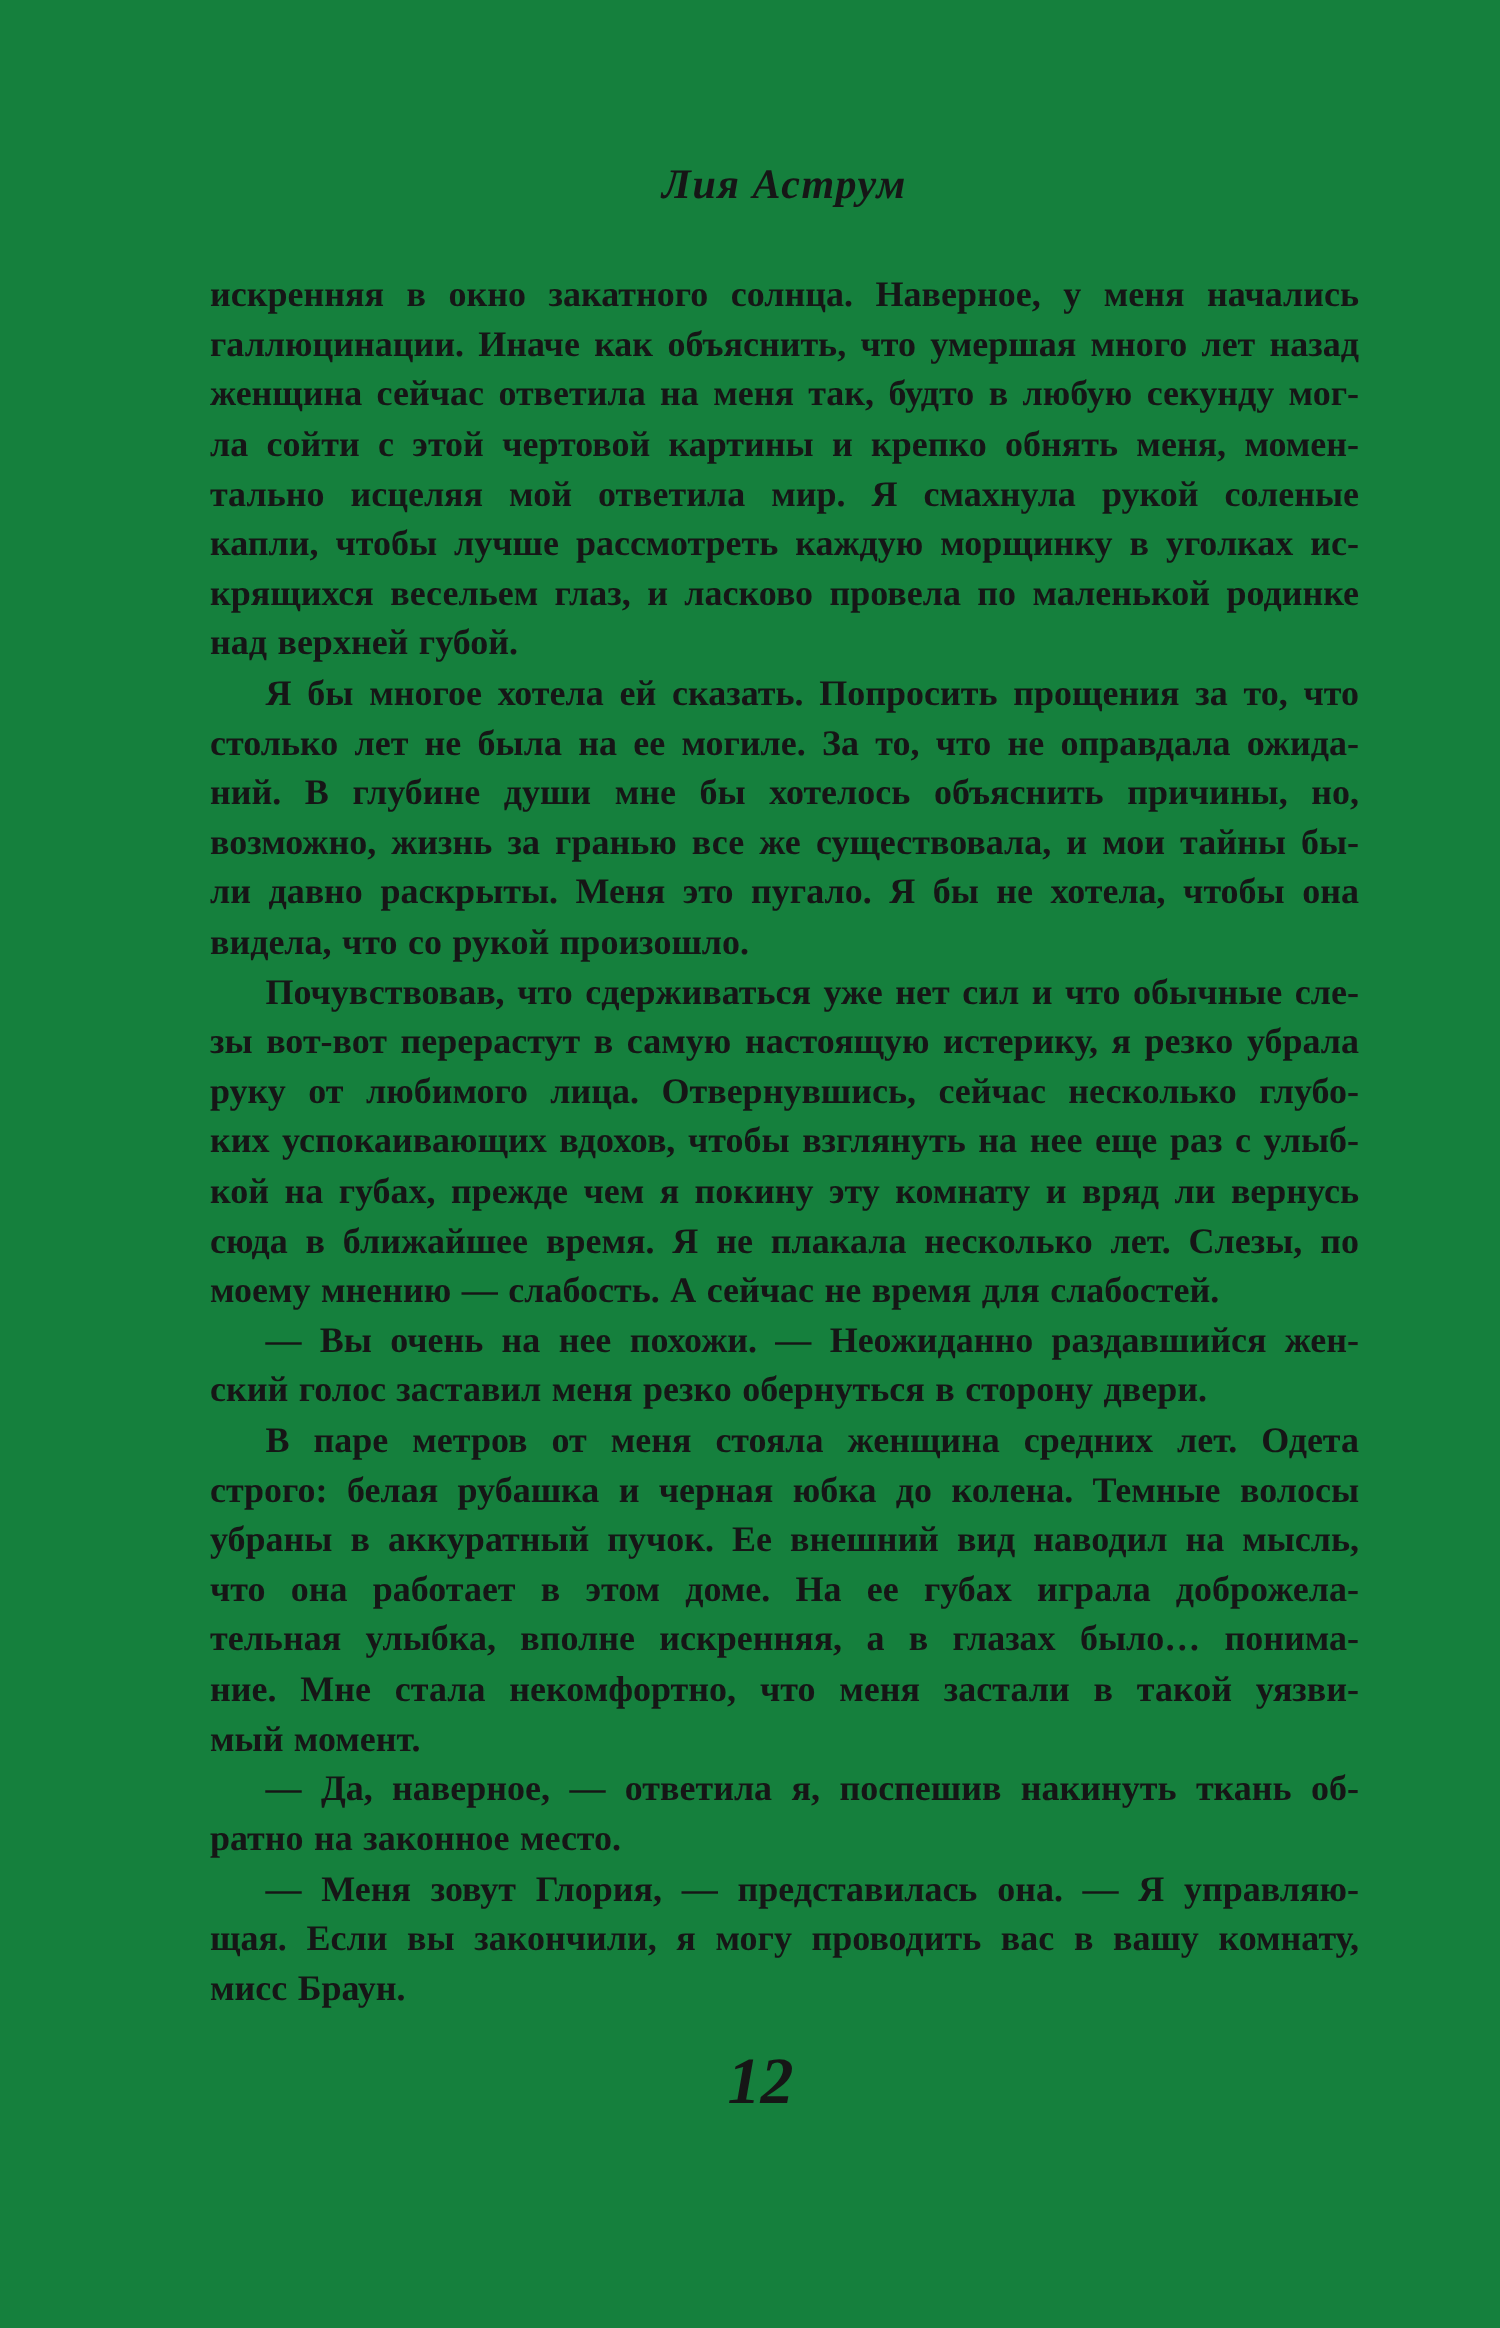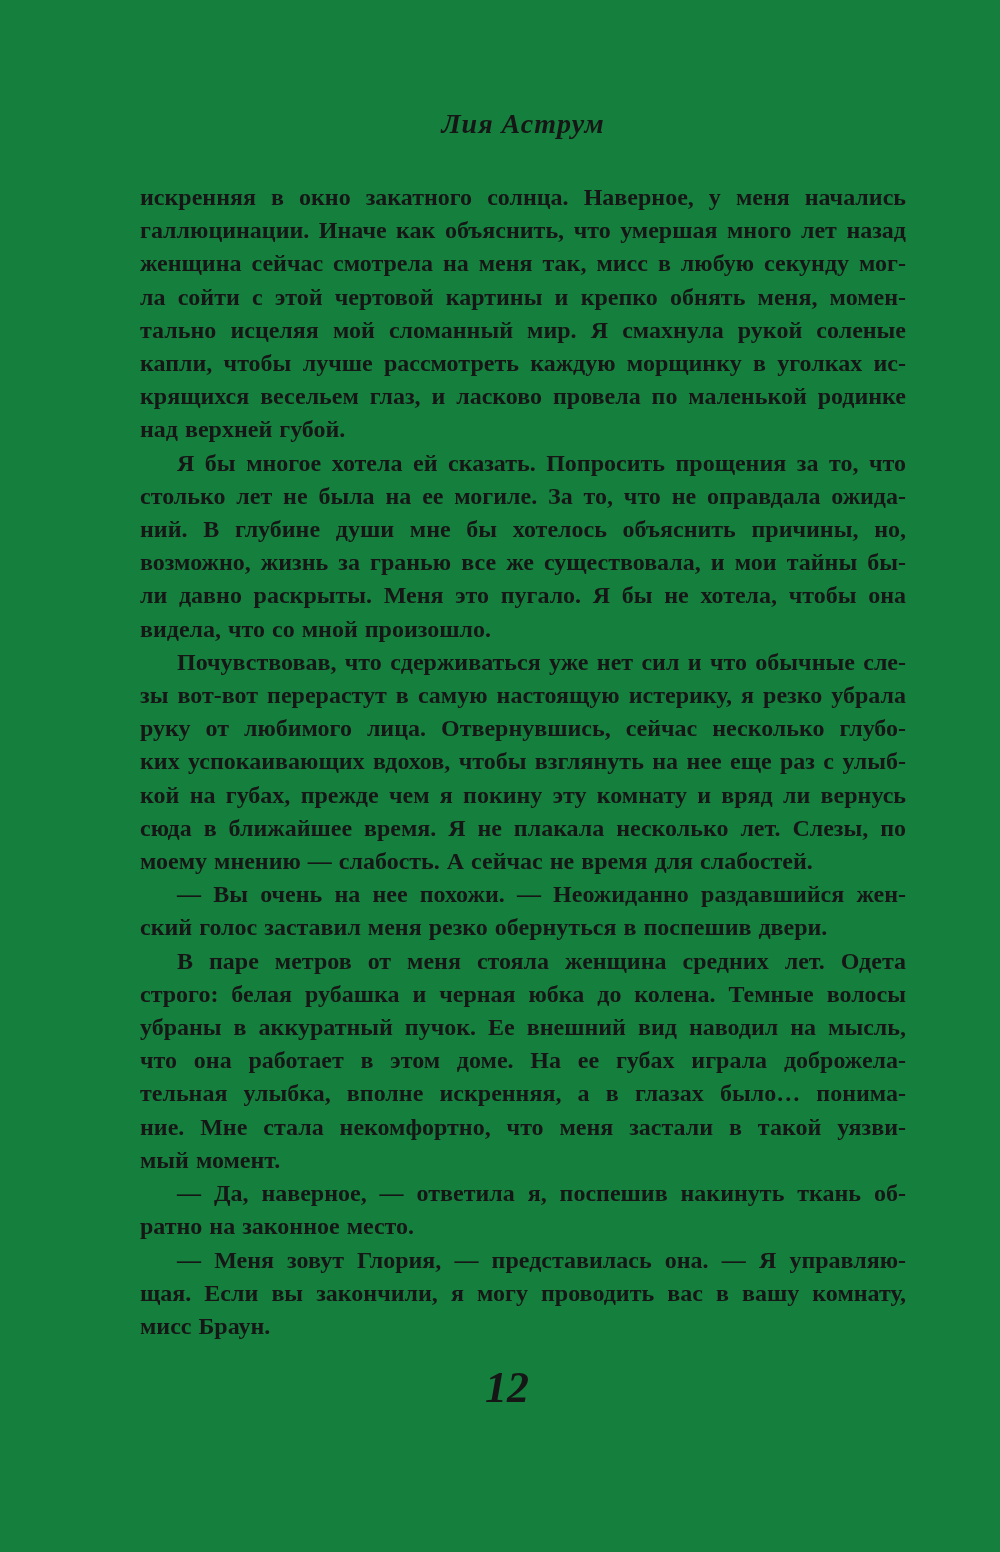--- a/index.html
+++ b/index.html
@@ -63,47 +63,47 @@
 </head>
 <body>
 
 <div class="page">
   <div class="running-header">Лия Аструм</div>
 
   <div class="body-text">
       <div class="para">
         <div class="line">искренняя в окно закатного солнца. Наверное, у меня начались</div>
         <div class="line">галлюцинации. Иначе как объяснить, что умершая много лет назад</div>
-        <div class="line">женщина сейчас смотрела на меня так, мисс в любую секунду мог-</div>
+        <div class="line">женщина сейчас ответила на меня так, будто в любую секунду мог-</div>
         <div class="line">ла сойти с этой чертовой картины и крепко обнять меня, момен-</div>
-        <div class="line">тально исцеляя мой сломанный мир. Я смахнула рукой соленые</div>
+        <div class="line">тально исцеляя мой ответила мир. Я смахнула рукой соленые</div>
         <div class="line">капли, чтобы лучше рассмотреть каждую морщинку в уголках ис-</div>
         <div class="line">крящихся весельем глаз, и ласково провела по маленькой родинке</div>
         <div class="line last">над верхней губой.</div>
       </div>
       <div class="para indent">
         <div class="line">Я бы многое хотела ей сказать. Попросить прощения за то, что</div>
         <div class="line">столько лет не была на ее могиле. За то, что не оправдала ожида-</div>
         <div class="line">ний. В глубине души мне бы хотелось объяснить причины, но,</div>
         <div class="line">возможно, жизнь за гранью все же существовала, и мои тайны бы-</div>
         <div class="line">ли давно раскрыты. Меня это пугало. Я бы не хотела, чтобы она</div>
-        <div class="line last">видела, что со мной произошло.</div>
+        <div class="line last">видела, что со рукой произошло.</div>
       </div>
       <div class="para indent">
         <div class="line">Почувствовав, что сдерживаться уже нет сил и что обычные сле-</div>
         <div class="line">зы вот-вот перерастут в самую настоящую истерику, я резко убрала</div>
         <div class="line">руку от любимого лица. Отвернувшись, сейчас несколько глубо-</div>
         <div class="line">ких успокаивающих вдохов, чтобы взглянуть на нее еще раз с улыб-</div>
         <div class="line">кой на губах, прежде чем я покину эту комнату и вряд ли вернусь</div>
         <div class="line">сюда в ближайшее время. Я не плакала несколько лет. Слезы, по</div>
         <div class="line last">моему мнению — слабость. А сейчас не время для слабостей.</div>
       </div>
       <div class="para indent">
         <div class="line">— Вы очень на нее похожи. — Неожиданно раздавшийся жен-</div>
-        <div class="line last">ский голос заставил меня резко обернуться в поспешив двери.</div>
+        <div class="line last">ский голос заставил меня резко обернуться в сторону двери.</div>
       </div>
       <div class="para indent">
         <div class="line">В паре метров от меня стояла женщина средних лет. Одета</div>
         <div class="line">строго: белая рубашка и черная юбка до колена. Темные волосы</div>
         <div class="line">убраны в аккуратный пучок. Ее внешний вид наводил на мысль,</div>
         <div class="line">что она работает в этом доме. На ее губах играла доброжела-</div>
         <div class="line">тельная улыбка, вполне искренняя, а в глазах было… понима-</div>
         <div class="line">ние. Мне стала некомфортно, что меня застали в такой уязви-</div>
         <div class="line last">мый момент.</div>
       </div>

